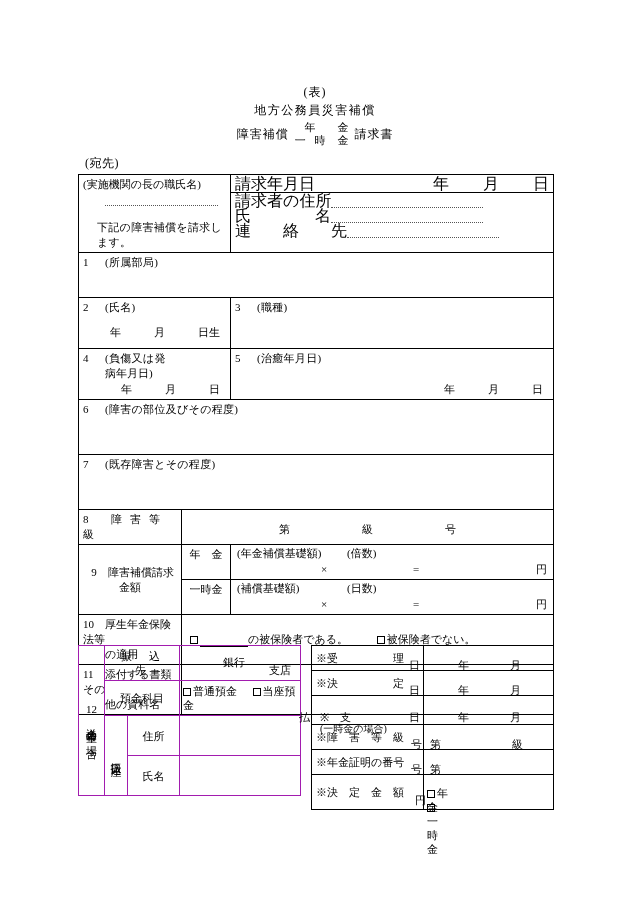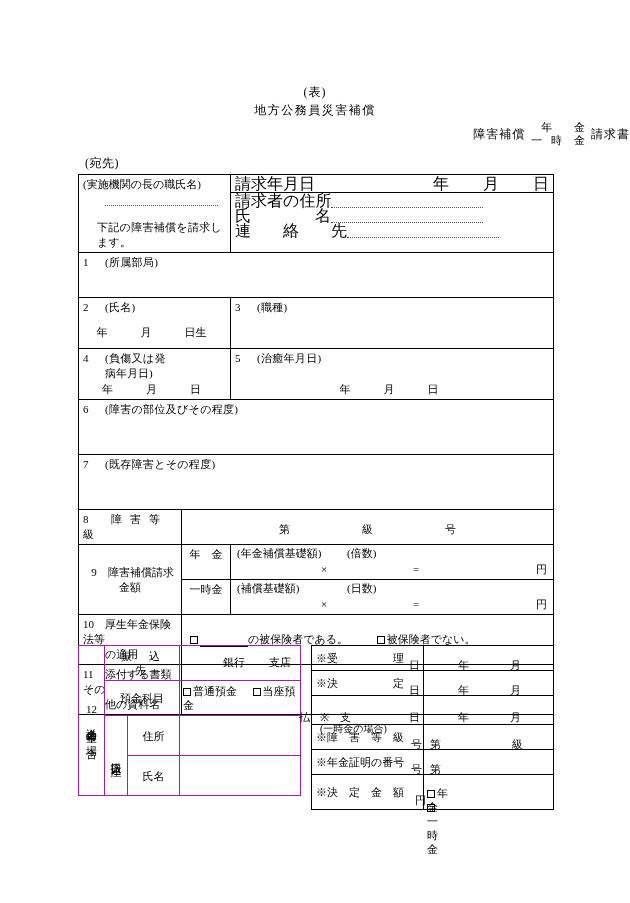--- a/index.html
+++ b/index.html
@@ -47,21 +47,21 @@
   .title-main {
     font-size: 12px;
     line-height: 18px;
     letter-spacing: 1.5px;
   }
   .title-claim {
     margin-top: 2px;
     font-size: 12px;
     line-height: 14px;
     display: flex;
-    justify-content: flex-end;
+    justify-content: center;
     align-items: center;
   }
   .title-claim .lead {
     letter-spacing: 1px;
   }
   .title-claim .stack {
     display: inline-flex;
     flex-direction: column;
     justify-content: center;
     margin: 0 3px;
@@ -147,21 +147,21 @@
     height: 11px;
     vertical-align: bottom;
   }
 
   .row-h-small { height: 40px; }
   .row-h-mid { height: 46px; }
   .row-h-big { height: 50px; }
 
   .ymd-right {
     display: block;
-    text-align: center;
+    text-align: right;
     padding-right: 6px;
     margin-top: 10px;
     white-space: nowrap;
   }
 
   
   .grade-label {
     letter-spacing: 8px;
     padding-left: 6px;
   }
@@ -237,21 +237,21 @@
     display: block;
     line-height: 14px;
   }
   .center { text-align: center; }
   .bank-line {
     display: block;
     position: relative;
     height: 16px;
   }
   .bank-line .bk { position: absolute; left: 40px; }
-  .bank-line .br { position: absolute; right: 6px; }
+  .bank-line .br { position: absolute; right: 6px; margin-top: 8px; }
 
   
   .br-table {
     position: absolute;
     left: 311px;
     top: 645px;
     width: 242px;
     border-collapse: collapse;
     table-layout: fixed;
   }

